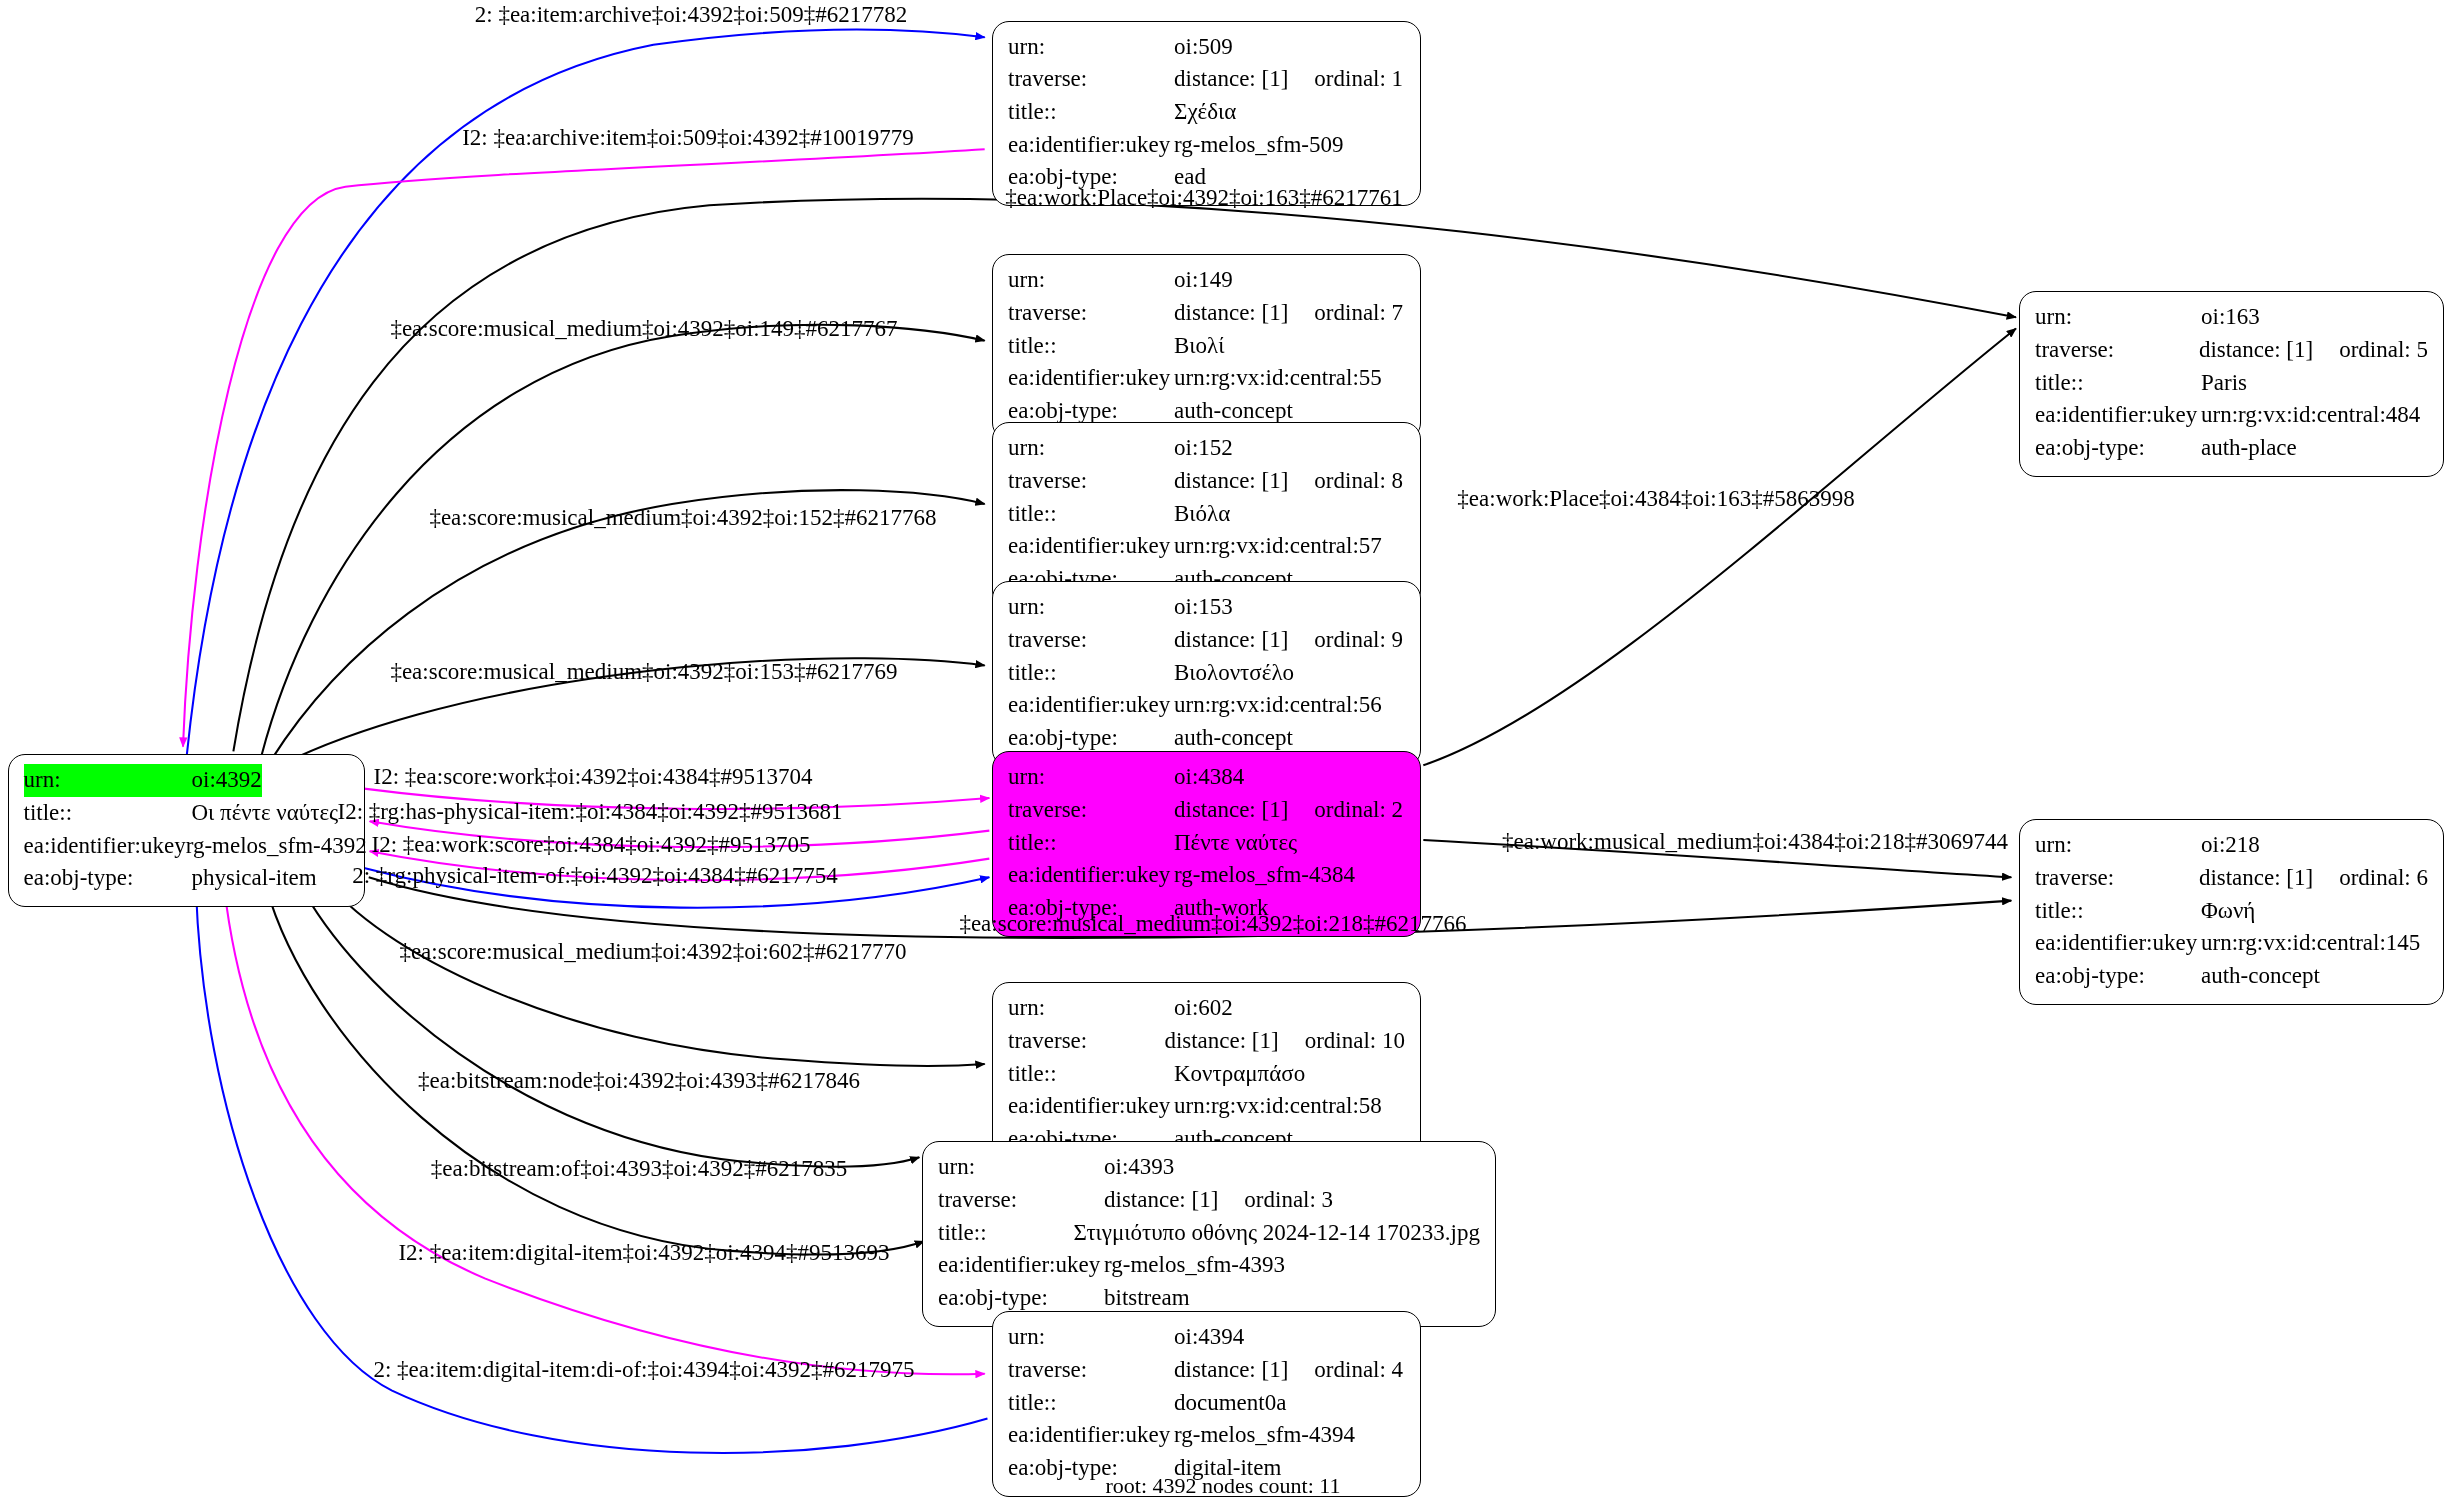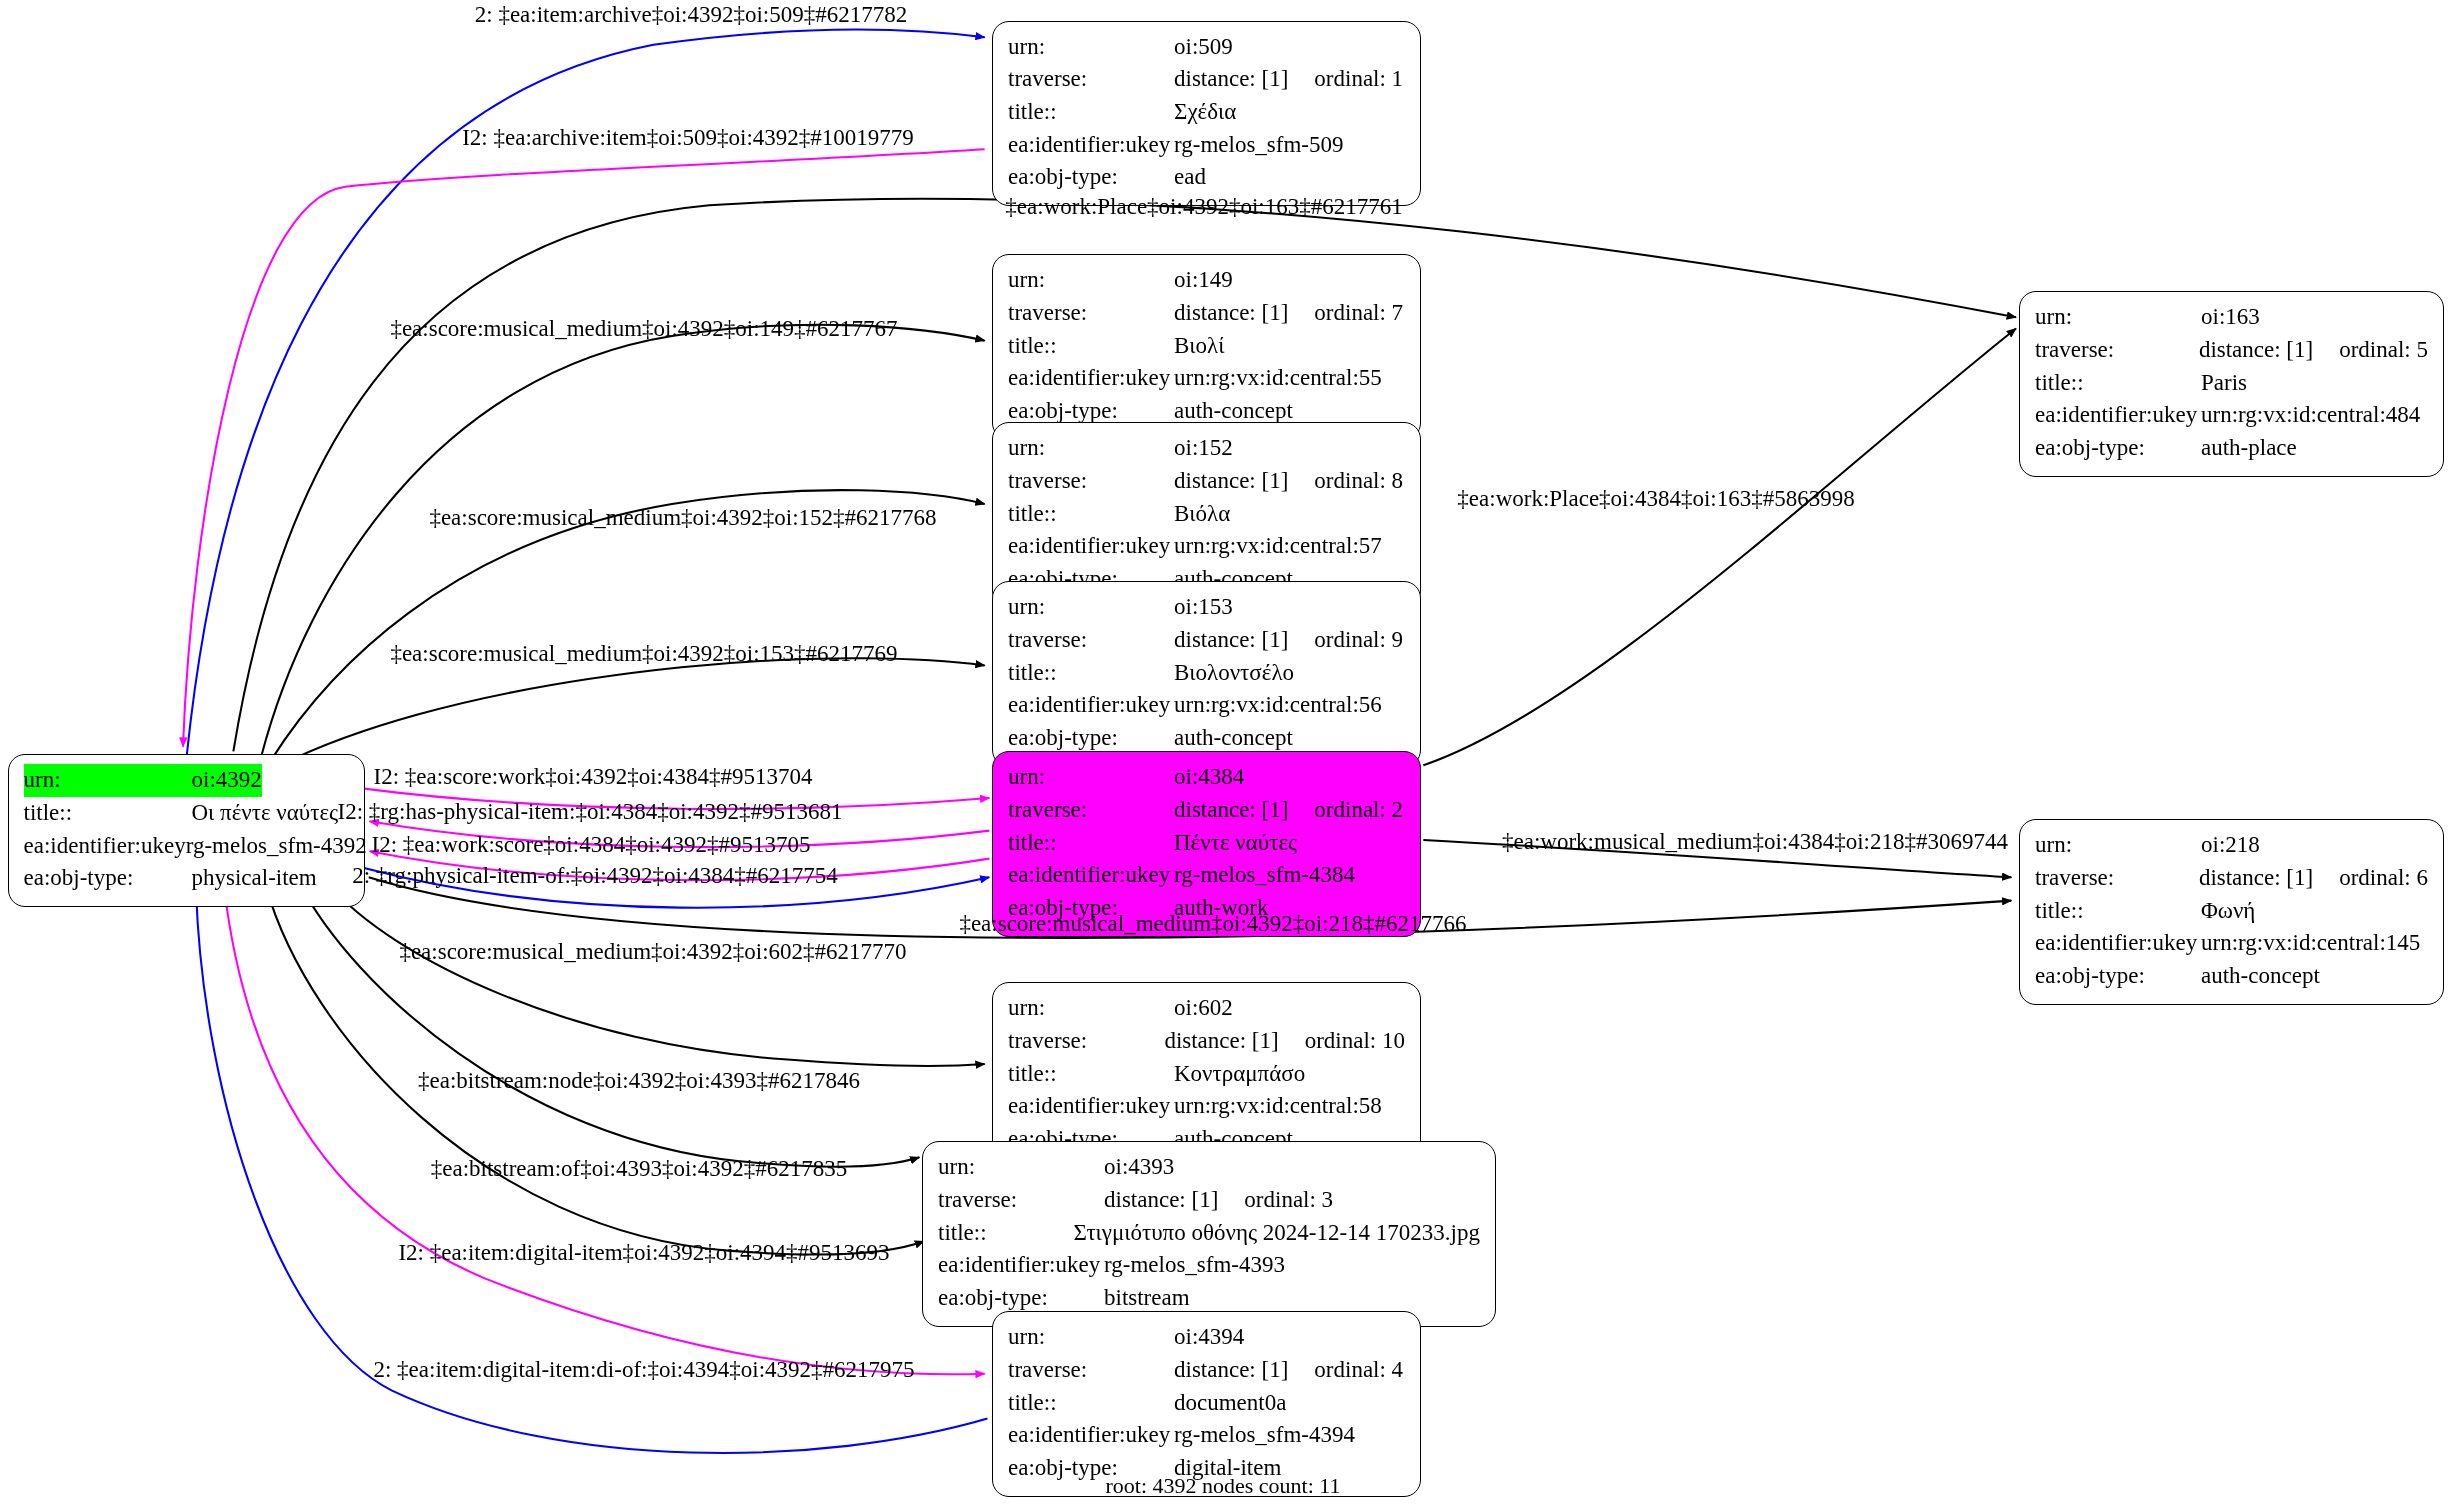--- a/index.html
+++ b/index.html
@@ -329,24 +329,24 @@
       <span class="v">rg-melos_sfm-4394</span>
     </div>
     <div class="row">
       <span class="k" style="width:166px;display:inline-block">ea:obj-type:</span>
       <span class="v">digital-item</span>
     </div>
   </div>
 
   <div class="elabel" style="left:691px;  top:15px;">2: ‡ea:item:archive‡oi:4392‡oi:509‡#6217782</div>
   <div class="elabel" style="left:688px;  top:138px;">I2: ‡ea:archive:item‡oi:509‡oi:4392‡#10019779</div>
-  <div class="elabel" style="left:1204px; top:207px;text-align:center;">‡ea:work:Place‡oi:4392‡oi:163‡#6217761</div>
+  <div class="elabel" style="left:1204px; top:198px;text-align:center;">‡ea:work:Place‡oi:4392‡oi:163‡#6217761</div>
   <div class="elabel" style="left:644px;  top:329px;">‡ea:score:musical_medium‡oi:4392‡oi:149‡#6217767</div>
   <div class="elabel" style="left:644px;  top:518px;margin-left:39px;">‡ea:score:musical_medium‡oi:4392‡oi:152‡#6217768</div>
-  <div class="elabel" style="left:644px;  top:654px;">‡ea:score:musical_medium‡oi:4392‡oi:153‡#6217769</div>
+  <div class="elabel" style="left:644px;  top:672px;">‡ea:score:musical_medium‡oi:4392‡oi:153‡#6217769</div>
   <div class="elabel" style="left:593px;  top:777px;">I2: ‡ea:score:work‡oi:4392‡oi:4384‡#9513704</div>
   <div class="elabel" style="left:590px;  top:812px;">I2: ‡rg:has-physical-item:‡oi:4384‡oi:4392‡#9513681</div>
   <div class="elabel" style="left:591px;  top:845px;">I2: ‡ea:work:score‡oi:4384‡oi:4392‡#9513705</div>
   <div class="elabel" style="left:595px;  top:876px;">2: ‡rg:physical-item-of:‡oi:4392‡oi:4384‡#6217754</div>
   <div class="elabel" style="left:1656px; top:499px;">‡ea:work:Place‡oi:4384‡oi:163‡#5863998</div>
   <div class="elabel" style="left:1755px; top:842px;">‡ea:work:musical_medium‡oi:4384‡oi:218‡#3069744</div>
   <div class="elabel" style="left:1213px; top:924px;">‡ea:score:musical_medium‡oi:4392‡oi:218‡#6217766</div>
   <div class="elabel" style="left:653px;  top:952px;">‡ea:score:musical_medium‡oi:4392‡oi:602‡#6217770</div>
   <div class="elabel" style="left:639px;  top:1081px;">‡ea:bitstream:node‡oi:4392‡oi:4393‡#6217846</div>
   <div class="elabel" style="left:639px;  top:1169px;">‡ea:bitstream:of‡oi:4393‡oi:4392‡#6217835</div>

